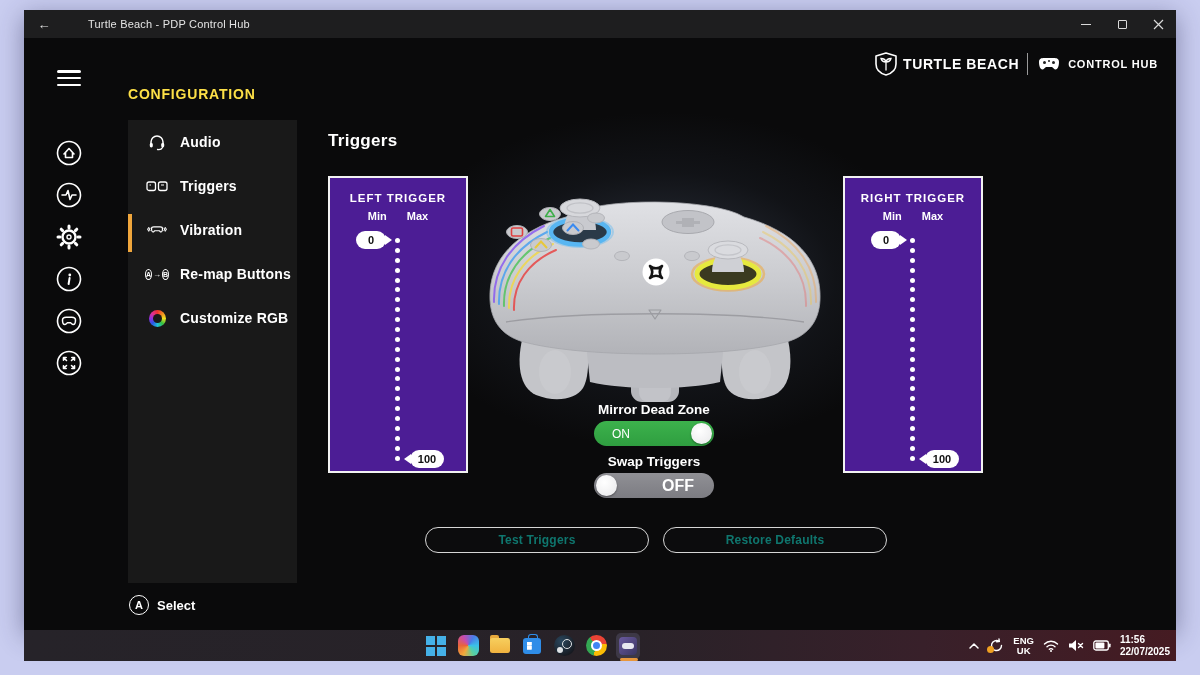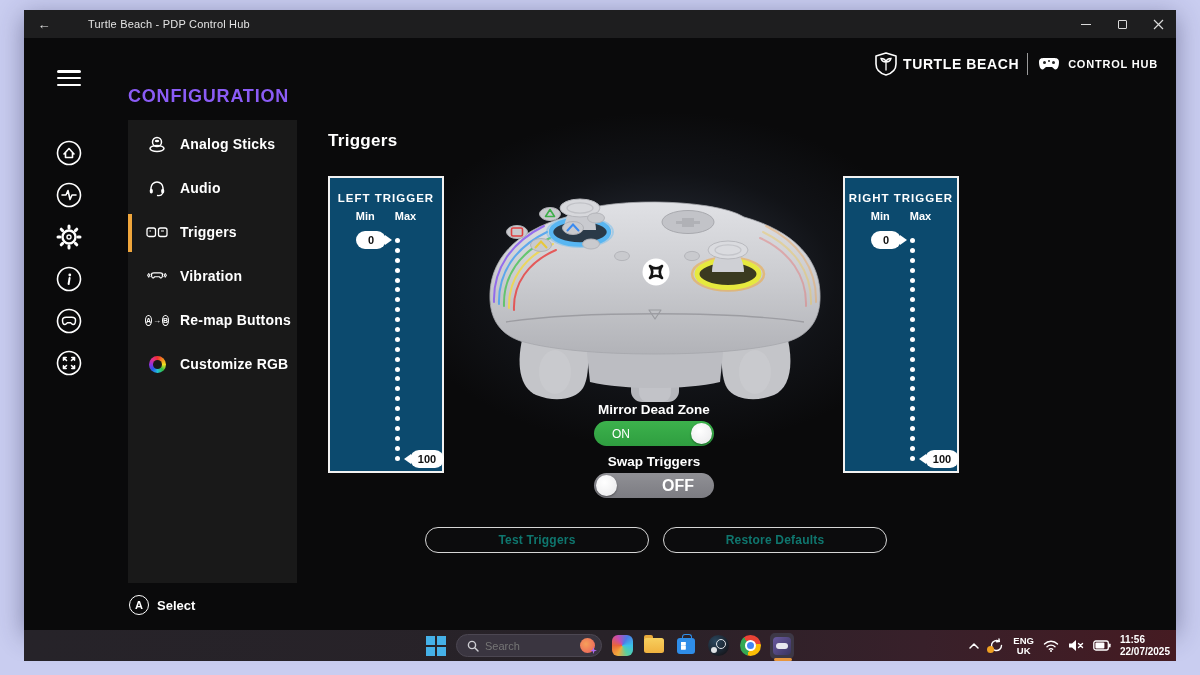--- a/index.html
+++ b/index.html
@@ -16,41 +16,41 @@
   .min-glyph { width:10px; height:1px; background:#dadada; }
   .max-glyph { width:9px; height:9px; border:1px solid #dadada; border-radius:1px; }
 
   
   .hamburger { position:absolute; left:33px; top:60px; width:24px; height:16px; display:flex; flex-direction:column; justify-content:space-between; cursor:pointer; }
   .hamburger div { height:2.5px; background:#fff; border-radius:2px; }
   .rail-icon { position:absolute; left:32px; width:26px; height:26px; cursor:pointer; }
   .rail-icon svg { display:block; }
 
   
-  .config-heading { position:absolute; left:104px; top:76px; color:#8b5cf6; font-size:18px; font-weight:800; letter-spacing:.8px; }
+  .config-heading { position:absolute; left:104px; top:76px; color:#fde047; font-size:14px; font-weight:800; letter-spacing:.8px; }
   .menu-panel { position:absolute; left:104px; top:110px; width:169px; height:463px; background:#191919; }
   .menu-item { position:relative; height:44px; display:flex; align-items:center; gap:12px; padding-left:18px; color:#fff; cursor:pointer; }
   .menu-item .mi-label { font-size:14px; font-weight:600; letter-spacing:.2px; }
   .active-bar { position:absolute; left:0; top:94px; width:4px; height:38px; background:#f0a63c; }
   .mi-icon { width:22px; height:20px; display:flex; align-items:center; justify-content:center; flex:0 0 22px; }
   .rgb-ring { width:17px; height:17px; border-radius:50%; background:conic-gradient(#f03030,#f08a20,#f0e020,#35c040,#20c0d8,#2858e8,#9030e0,#e03090,#f03030); position:relative; }
   .rgb-ring::after { content:""; position:absolute; left:4px; top:4px; width:9px; height:9px; border-radius:50%; background:#191919; }
   .remap-wrap { display:flex; align-items:center; gap:1px; }
   .mini-circle { width:11px; height:11px; border:1.2px solid #fff; border-radius:50%; color:#fff; font-size:7px; font-weight:700; display:flex; align-items:center; justify-content:center; }
   .remap-arrow { color:#fff; font-size:8px; font-weight:700; }
 
   .footer-hint { position:absolute; left:105px; top:585px; display:flex; align-items:center; gap:8px; color:#fff; }
   .a-circle { width:20px; height:20px; border:1.8px solid #fff; border-radius:50%; display:flex; align-items:center; justify-content:center; font-size:11px; font-weight:700; }
   .hint-label { font-size:13px; font-weight:700; }
 
   
   .glow { position:absolute; left:370px; top:100px; width:540px; height:340px; background:radial-gradient(ellipse at center, rgba(105,120,150,.40) 0%, rgba(55,65,85,.16) 45%, rgba(0,0,0,0) 70%); pointer-events:none; }
   .page-title { position:absolute; left:304px; top:121px; color:#fff; font-size:17px; font-weight:700; letter-spacing:.3px; }
 
-  .trigger-panel { position:absolute; top:166px; width:116px; height:297px; background:#0c4a6e; border:2px solid #f2f2f2; }
+  .trigger-panel { position:absolute; top:166px; width:140px; height:297px; background:#4c1d95; border:2px solid #f2f2f2; }
   .tp-left { left:304px; } .tp-right { left:819px; }
   .tp-title { margin-top:14px; text-align:center; color:#fff; font-size:11.5px; font-weight:700; letter-spacing:1px; }
   .tp-minmax { display:flex; justify-content:center; gap:20px; margin-top:6px; color:#fff; font-size:11px; font-weight:700; }
   .track { position:absolute; left:65px; top:60px; display:flex; flex-direction:column; gap:4.9px; }
   .dot { width:5px; height:5px; border-radius:50%; background:#fff; }
   .pill { position:absolute; height:18px; background:#fff; color:#111; font-size:11px; font-weight:800; display:flex; align-items:center; justify-content:center; border-radius:9px; cursor:grab; }
   .pill-min { left:26px; top:53px; width:30px; }
   .pill-min::after { content:""; position:absolute; right:-6px; top:4px; border-left:7px solid #fff; border-top:5px solid transparent; border-bottom:5px solid transparent; }
   .pill-max { left:80px; top:272px; width:34px; }
   .pill-max::after { content:""; position:absolute; left:-6px; top:4px; border-right:7px solid #fff; border-top:5px solid transparent; border-bottom:5px solid transparent; }
@@ -195,30 +195,20 @@
             <path d="M 2.5,2.5 L 5.5,5.5 M 5.5,2.8 L 5.5,5.5 L 2.8,5.5"></path>
           </g>
         </svg>
     </div>
 
     <div class="config-heading">CONFIGURATION</div>
 
     <div class="menu-panel">
       <div class="active-bar"></div>
 
-      <div class="menu-item" style="margin-top:2px">
-        <span class="mi-icon">
-          <svg width="20" height="20" viewBox="0 0 20 20">
-              <ellipse cx="10" cy="14.5" rx="7" ry="3" fill="none" stroke="#fff" stroke-width="1.5"></ellipse>
-              <circle cx="10" cy="8" r="4.5" fill="none" stroke="#fff" stroke-width="1.5"></circle>
-              <ellipse cx="10" cy="7" rx="2.2" ry="1.2" fill="#fff"></ellipse>
-            </svg>
-        </span>
-        <span class="mi-label">Analog Sticks</span>
-      </div>
 
       <div class="menu-item">
         <span class="mi-icon">
           <svg width="20" height="20" viewBox="0 0 20 20">
               <path d="M 4,13 L 4,10 A 6,6 0 0 1 16,10 L 16,13" fill="none" stroke="#fff" stroke-width="1.5" stroke-linecap="round"></path>
               <rect x="2.8" y="11" width="3" height="4.5" rx="1.4" fill="#fff"></rect>
               <rect x="14.2" y="11" width="3" height="4.5" rx="1.4" fill="#fff"></rect>
               <path d="M 15.5,15.5 C 14.5,17.5 12,17.8 10.5,17.5" fill="none" stroke="#fff" stroke-width="1.3" stroke-linecap="round"></path>
             </svg>
         </span>
@@ -452,28 +442,20 @@
   <div class="taskbar">
     <div class="tb-center">
       <div class="tb-icon">
         <div class="win-logo">
             <div></div>
             <div></div>
             <div></div>
             <div></div>
           </div>
       </div>
-      <div class="search-pill">
-        <svg width="12" height="12" viewBox="0 0 12 12">
-            <circle cx="5" cy="5" r="3.6" fill="none" stroke="#cfcfd4" stroke-width="1.4"></circle>
-            <path d="M 8,8 L 11,11" stroke="#cfcfd4" stroke-width="1.4" stroke-linecap="round"></path>
-          </svg>
-        <input type="text" placeholder="Search" style="">
-        <span class="search-hl"></span>
-      </div>
       <div class="tb-icon">
           <span class="copilot-icon"></span>
         </div>
       <div class="tb-icon">
           <span class="folder-icon">
             <span class="f-tab"></span>
             <span class="f-body"></span>
           </span>
         </div>
       <div class="tb-icon">

